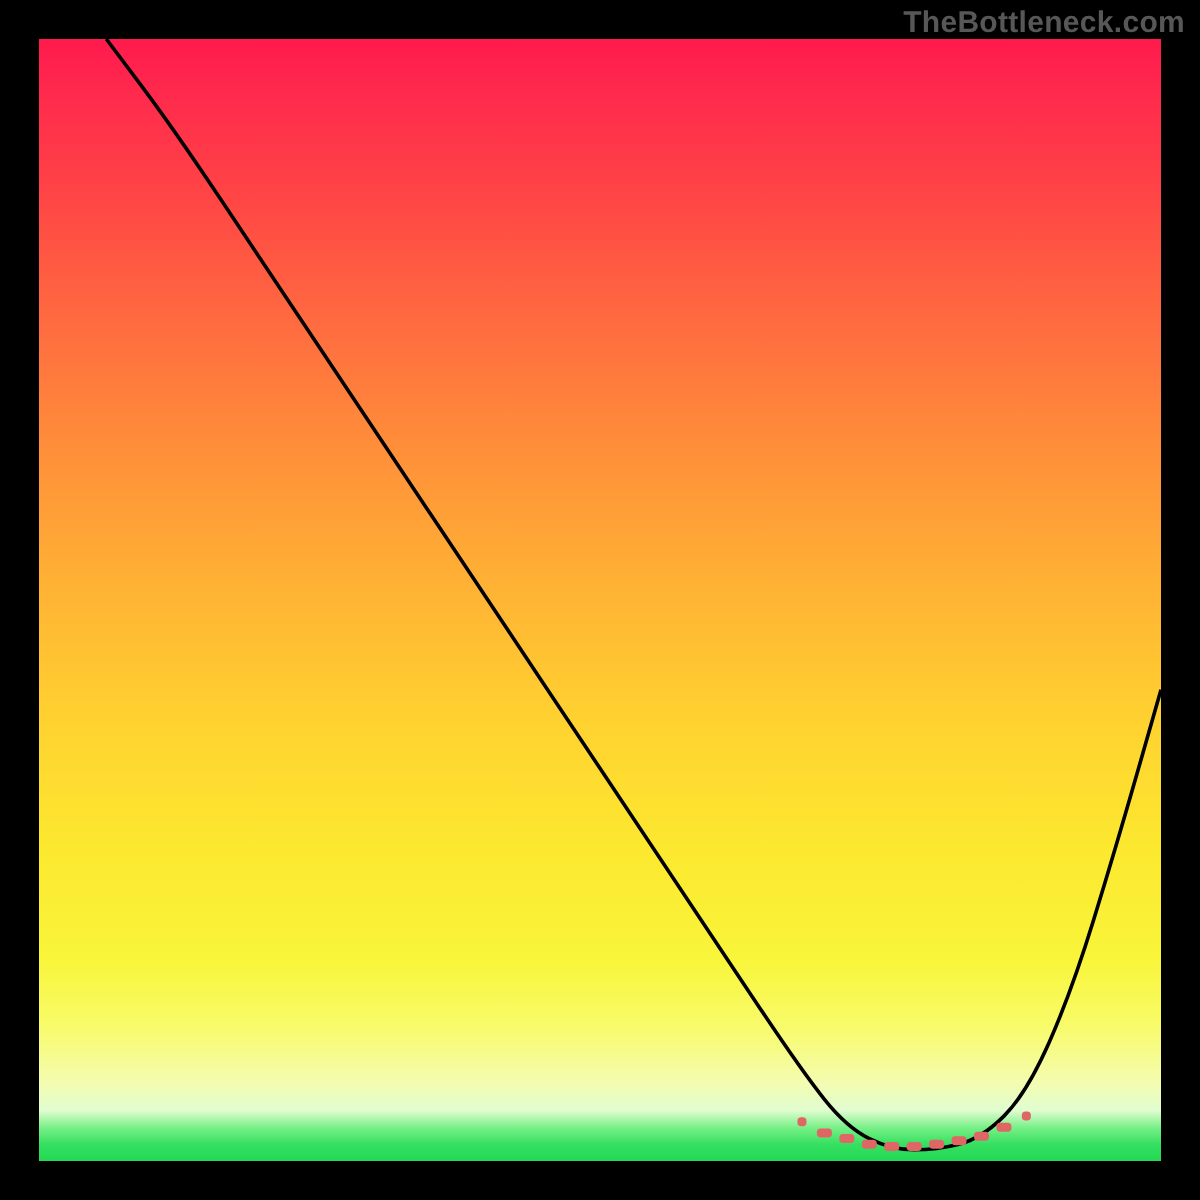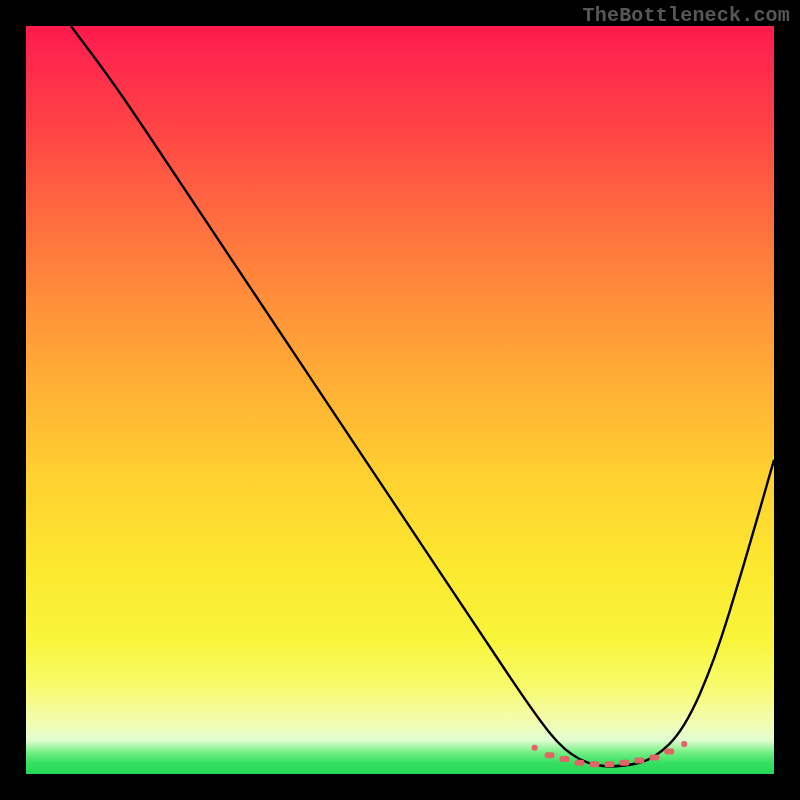--- a/index.html
+++ b/index.html
@@ -31,21 +31,21 @@
       #e0fdd0 95.5%,
       #7af088 97%,
       #36e060 98.5%,
       #22d856 100%
     );
   }
   .watermark {
     position: absolute;
     top: 4px;
     right: 10px;
-    font-family: Liberation Mono, monospace;
+    font-family: Liberation Sans, sans-serif;
     font-size: 20px;
     font-weight: bold;
     color: #575757;
     letter-spacing: 0.2px;
   }
   svg.curve {
     position: absolute;
     left: 0;
     top: 0;
     width: 748px;

